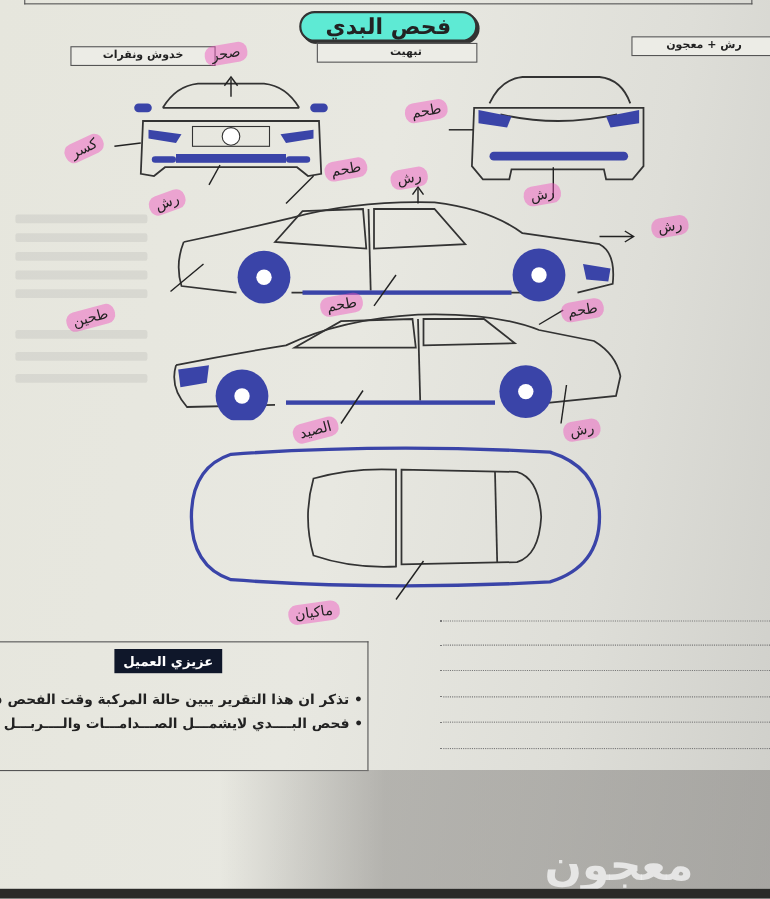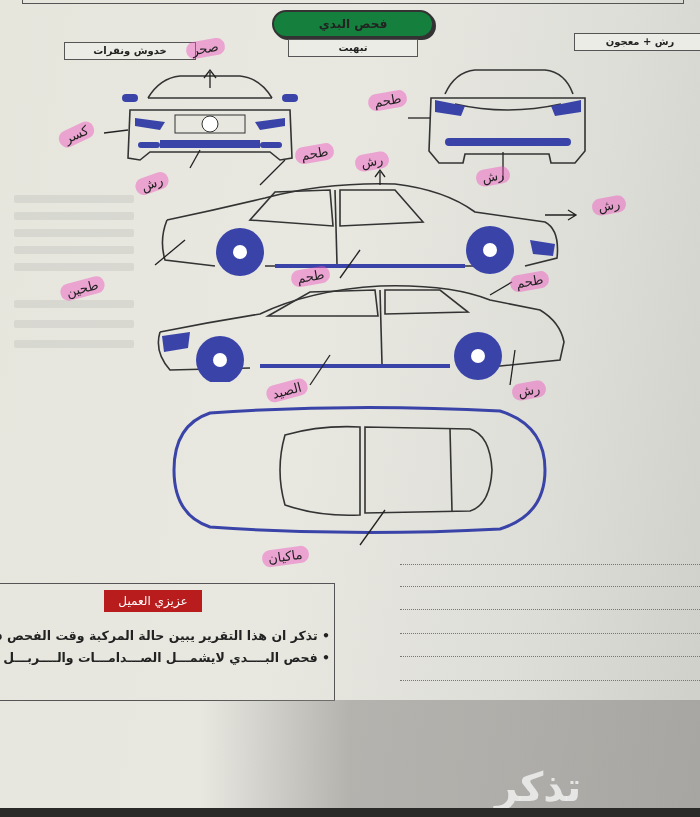--- a/index.html
+++ b/index.html
@@ -6,30 +6,30 @@
   body{width:700px;height:817px;overflow:hidden;position:relative;
     background:linear-gradient(160deg,#e9e9e3 0%,#e4e4de 40%,#d9d9d3 70%,#c9c9c4 100%);
     font-family:"DejaVu Sans",sans-serif;}
   .paper{position:absolute;left:0;top:0;width:700px;height:808px;
     background:linear-gradient(100deg,#e6e6dd 0%,#e8e8e1 45%,#deded8 75%,#cfcfca 100%);}
   .shade{position:absolute;left:200px;top:700px;width:500px;height:108px;
     background:linear-gradient(90deg,rgba(150,148,145,0) 0%,rgba(140,138,135,.55) 30%,rgba(140,138,135,.6) 100%);}
   .floor{position:absolute;left:0;top:808px;width:700px;height:9px;background:#2a2a28;}
   .topframe{position:absolute;left:22px;top:-2px;width:660px;height:5px;border:1.5px solid #555;border-top:none;}
   .title-pill{position:absolute;left:272px;top:10px;width:158px;height:24px;border:2px solid #333;
-    border-radius:14px;background:#15803d;text-align:center;font-weight:bold;font-size:12px;line-height:24px;color:#222;direction:rtl;
+    border-radius:14px;background:#5eead4;text-align:center;font-weight:bold;font-size:20px;line-height:24px;color:#222;direction:rtl;
     box-shadow:2px 2px 0 #333;}
   .legend-box{position:absolute;height:16px;border:1.5px solid #555;background:#ecece6;
     font-size:10px;line-height:16px;text-align:center;direction:rtl;color:#222;font-weight:bold;}
   .hand{position:absolute;font-family:"DejaVu Serif",serif;font-size:13px;color:#222;direction:rtl;
     padding:1px 6px;border-radius:8px;background:rgba(240,80,190,.45);transform:rotate(-10deg);white-space:nowrap;}
   svg.car{position:absolute;}
   .notes{position:absolute;left:0;top:583px;width:334px;height:116px;border:1.5px solid #555;border-left:none;}
-  .dear{position:absolute;left:104px;top:590px;width:98px;height:22px;background:#b91c1c;color:#fff;
-    font-weight:normal;font-size:12px;line-height:22px;text-align:center;direction:rtl;}
+  .dear{position:absolute;left:104px;top:590px;width:98px;height:22px;background:#0f172a;color:#fff;
+    font-weight:bold;font-size:12px;line-height:22px;text-align:center;direction:rtl;}
   .note-line{position:absolute;left:0;width:330px;font-weight:bold;font-size:12.5px;color:#222;
     direction:rtl;text-align:right;white-space:nowrap;overflow:hidden;}
   .dotline{position:absolute;left:400px;width:300px;height:0;border-top:1.5px dotted #777;}
   .watermark{position:absolute;left:495px;top:764px;font-size:40px;font-weight:bold;color:rgba(240,240,240,.85);
     direction:rtl;letter-spacing:2px;}
   .ghost{position:absolute;left:14px;width:120px;height:8px;background:rgba(150,150,150,.18);border-radius:2px;}
 </style>
 </head>
 <body>
 
@@ -40,21 +40,21 @@
 <div class="ghost" style="top:212px"></div>
 <div class="ghost" style="top:229px"></div>
 <div class="ghost" style="top:246px"></div>
 <div class="ghost" style="top:263px"></div>
 <div class="ghost" style="top:300px"></div>
 <div class="ghost" style="top:320px"></div>
 <div class="ghost" style="top:340px"></div>
 
 <div class="title-pill">فحص البدي</div>
 <div class="legend-box" style="left:64px;top:42px;width:130px;">خدوش ونقرات</div>
-<div class="legend-box" style="left:288px;top:39px;width:128px;">تبهيت</div>
+<div class="legend-box" style="left:288px;top:39px;width:128px;padding-left:16px;">تبهيت</div>
 <div class="legend-box" style="left:527px;top:33px;width:130px;margin-left:47px;">رش + معجون</div>
 
 <svg class="car" style="left:120px;top:70px" width="180" height="100">
   <g fill="none" stroke="#333" stroke-width="1.6">
     <path d="M28 28 Q40 8 60 6 L120 6 Q140 8 152 28"></path>
     <path d="M10 40 L170 40 L172 88 L160 90 L150 82 L30 82 L20 90 L8 88 Z"></path>
     <path d="M28 28 L152 28"></path>
   </g>
   <rect x="2" y="24" width="16" height="8" rx="4" fill="#3a44a8"></rect>
   <rect x="162" y="24" width="16" height="8" rx="4" fill="#3a44a8"></rect>
@@ -159,14 +159,14 @@
 <div class="note-line" style="top:650px">• فحص البــــدي لايشمـــل الصـــدامـــات والــــربـــل</div>
 
 <div class="dotline" style="top:564px"></div>
 <div class="dotline" style="top:586px"></div>
 <div class="dotline" style="top:609px"></div>
 <div class="dotline" style="top:633px"></div>
 <div class="dotline" style="top:656px"></div>
 <div class="dotline" style="top:680px"></div>
 
 <div class="shade"></div>
-<div class="watermark">تذكر</div>
+<div class="watermark">معجون</div>
 <div class="floor"></div>
 
 </body></html>

